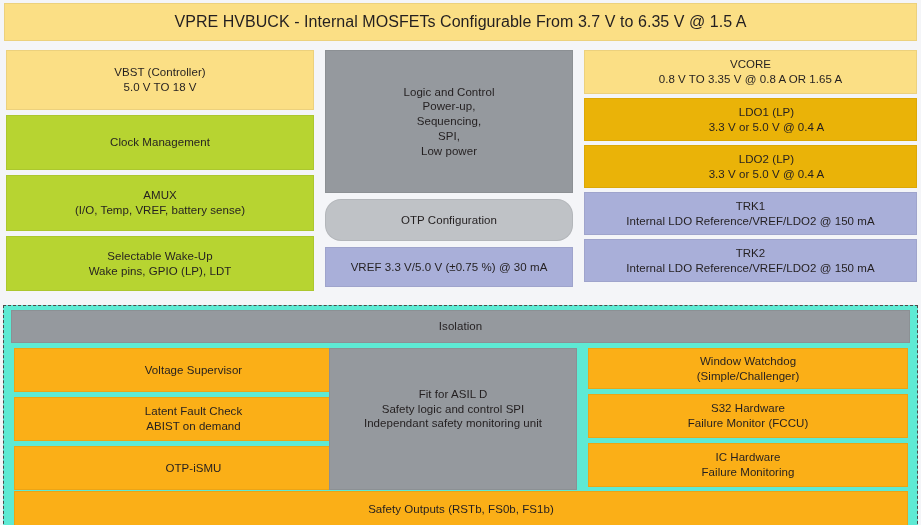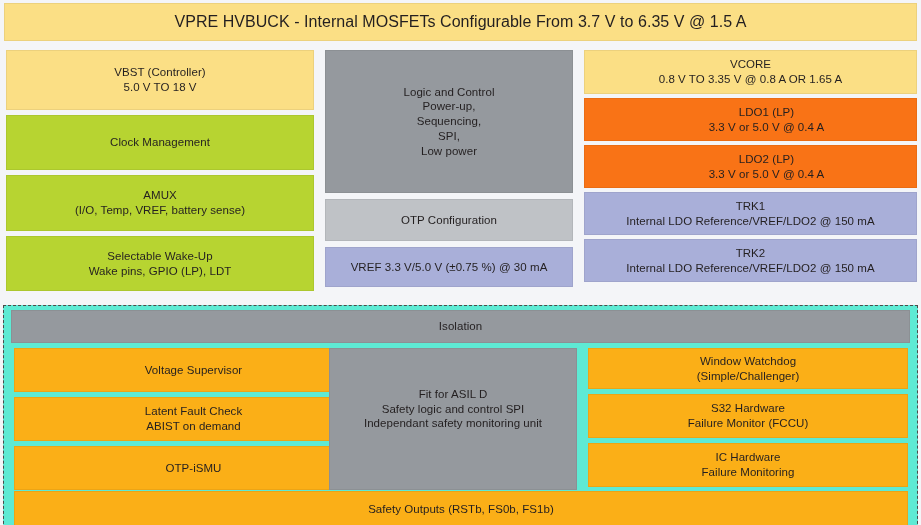--- a/index.html
+++ b/index.html
@@ -30,22 +30,22 @@
     line-height: 1.28;
     letter-spacing: 0.05px;
     border: 1px solid rgba(0,0,0,0.06);
   }
   .block .ln { display: block; white-space: nowrap; }
 
   
   .c-gold   { background: #fbdf85; }
   .c-green  { background: #b7d431; }
   .c-gray   { background: #95999e; }
-  .c-lgray  { background: #bfc2c6; }
-  .c-purple { background: #f97316; padding-left: 32px; }
+  .c-lgray  { background: #bfc2c6; border-radius: 16px; }
+  .c-purple { background: #eab308; padding-left: 32px; }
   .c-lpurple{ background: #a9afd9; }
   .c-orange { background: #fbaf17; }
 
   
   .header-bar {
     position: absolute;
     left: 4px; top: 3px;
     width: 913px; height: 38px;
     font-size: 16px;
   }

